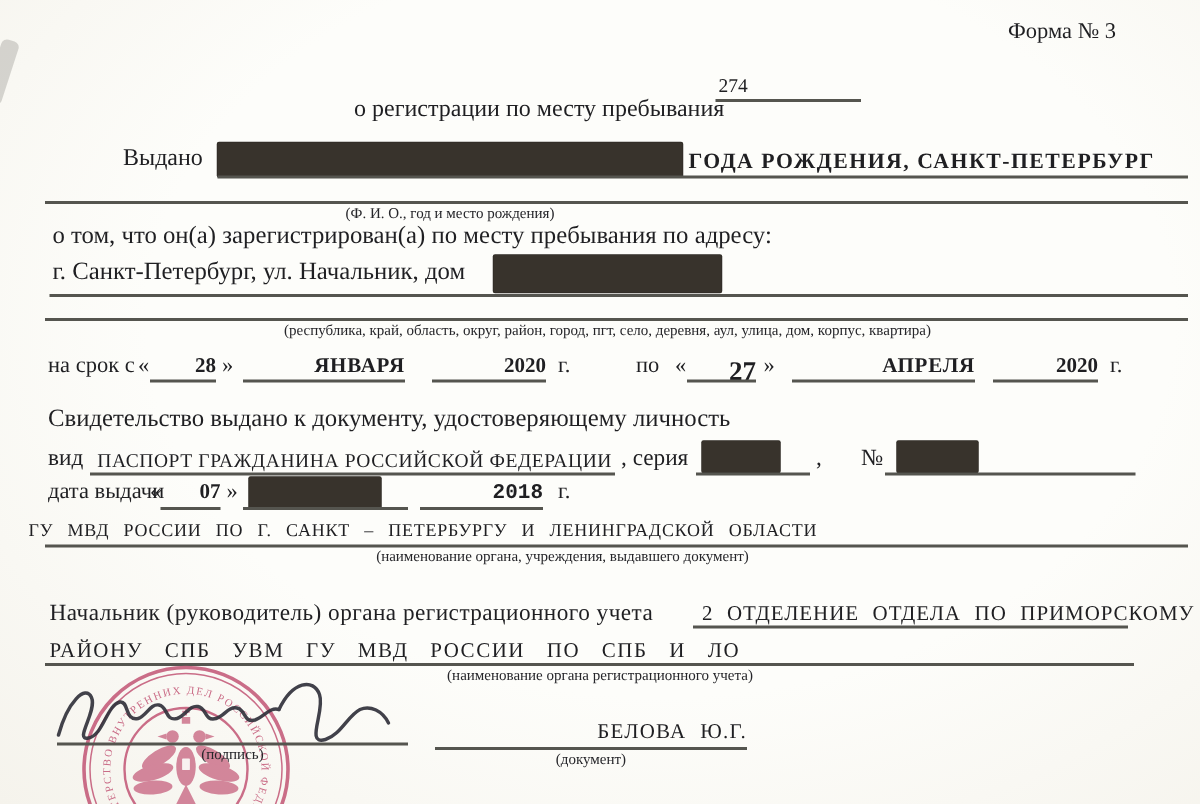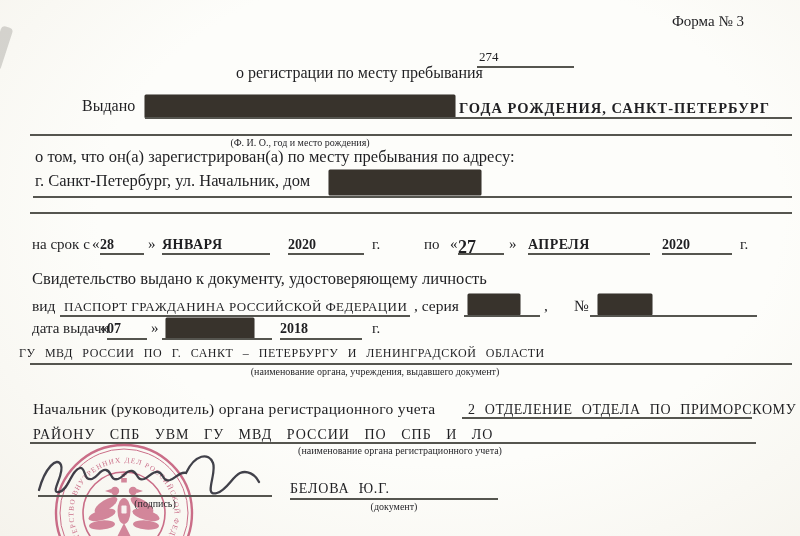--- a/index.html
+++ b/index.html
@@ -8,21 +8,21 @@
     background:#fcfbf6;
     background-image:radial-gradient(ellipse at 55% 40%, #fdfdfa 55%, #f5f3ec 100%);
     font-family:"Liberation Serif","DejaVu Serif",serif;
     color:#1f1f22;
   }
   .t{position:absolute; white-space:nowrap; line-height:1.15;}
   .rule{position:absolute; height:1.5px; background:#55554f;}
   .redact{position:absolute; background:#38332c; border-radius:1px; box-shadow:0 0 0 .5px #2e2a24;}
   .cap{position:absolute; font-size:10px; color:#26262a; text-align:center; white-space:nowrap;}
   .val{font-weight:bold;}
-  .ctr{text-align:left;}
+  .ctr{text-align:right;}
   .streak{position:absolute; left:-5px; top:26px; width:12px; height:44px; background:#b7b5ae; opacity:.55; transform:rotate(18deg); border-radius:4px;}
   svg{position:absolute;}
 </style>
 </head>
 <body>
 
 <div class="page">
 
   <div class="streak"></div>
 
@@ -37,20 +37,21 @@
   <div class="t val" style="left:459px;top:100px;font-size:14.5px;letter-spacing:1px;">ГОДА РОЖДЕНИЯ, САНКТ-ПЕТЕРБУРГ</div>
   <div class="rule" style="left:145px;top:117px;width:647px;"></div>
   <div class="rule" style="left:30px;top:134px;width:762px;"></div>
   <div class="cap" style="left:120px;top:137px;width:360px;">(Ф. И. О., год и место рождения)</div>
 
   <div class="t" style="left:35px;top:148px;font-size:16.5px;">о том, что он(а) зарегистрирован(а) по месту пребывания по адресу:</div>
   <div class="t" style="left:35px;top:172px;font-size:16.5px;">г. Санкт-Петербург, ул. Начальник, дом</div>
   <div class="redact" style="left:329px;top:170px;width:152px;height:25px;"></div>
   <div class="rule" style="left:33px;top:196px;width:759px;"></div>
   <div class="rule" style="left:30px;top:212px;width:762px;"></div>
+  <div class="cap" style="left:55px;top:215px;width:700px;">(республика, край, область, округ, район, город, пгт, село, деревня, аул, улица, дом, корпус, квартира)</div>
 
   <div class="t" style="left:32px;top:236px;font-size:15px;">на срок с</div>
   <div class="t" style="left:92px;top:236px;font-size:15px;">«</div>
   <div class="t val ctr" style="left:100px;top:237px;width:44px;font-size:14px;">28</div>
   <div class="rule" style="left:100px;top:253px;width:44px;"></div>
   <div class="t" style="left:148px;top:236px;font-size:15px;">»</div>
   <div class="t val ctr" style="left:162px;top:237px;width:108px;font-size:14px;letter-spacing:.5px;">ЯНВАРЯ</div>
   <div class="rule" style="left:162px;top:253px;width:108px;"></div>
   <div class="t val ctr" style="left:288px;top:237px;width:76px;font-size:14px;">2020</div>
   <div class="rule" style="left:288px;top:253px;width:76px;"></div>
@@ -79,21 +80,21 @@
   <div class="redact" style="left:598px;top:294px;width:54px;height:21px;"></div>
   <div class="rule" style="left:590px;top:315px;width:167px;"></div>
 
   <div class="t" style="left:32px;top:320px;font-size:15px;">дата выдачи</div>
   <div class="t" style="left:100px;top:320px;font-size:15px;">«</div>
   <div class="t val ctr" style="left:107px;top:321px;width:40px;font-size:14px;">07</div>
   <div class="rule" style="left:107px;top:338px;width:40px;"></div>
   <div class="t" style="left:151px;top:320px;font-size:15px;">»</div>
   <div class="redact" style="left:166px;top:318px;width:88px;height:21px;"></div>
   <div class="rule" style="left:162px;top:338px;width:110px;"></div>
-  <div class="t val ctr" style="left:280px;top:321px;width:82px;font-size:14px;">2018</div>
+  <div class="t val ctr" style="left:280px;top:321px;width:82px;font-size:14px;font-family:Liberation Mono, monospace;">2018</div>
   <div class="rule" style="left:280px;top:338px;width:82px;"></div>
   <div class="t" style="left:372px;top:320px;font-size:15px;">г.</div>
 
   <div class="t" style="left:19px;top:347px;font-size:12px;letter-spacing:.5px;word-spacing:6px;">ГУ МВД РОССИИ ПО Г. САНКТ – ПЕТЕРБУРГУ И ЛЕНИНГРАДСКОЙ ОБЛАСТИ</div>
   <div class="rule" style="left:30px;top:363px;width:762px;"></div>
   <div class="cap" style="left:130px;top:366px;width:490px;">(наименование органа, учреждения, выдавшего документ)</div>
 
   <div class="t" style="left:33px;top:400px;font-size:15.5px;letter-spacing:.3px;">Начальник (руководитель) органа регистрационного учета</div>
   <div class="t" style="left:468px;top:402px;font-size:14px;letter-spacing:.6px;word-spacing:5px;">2 ОТДЕЛЕНИЕ ОТДЕЛА ПО ПРИМОРСКОМУ</div>
   <div class="rule" style="left:462px;top:417px;width:290px;"></div>

